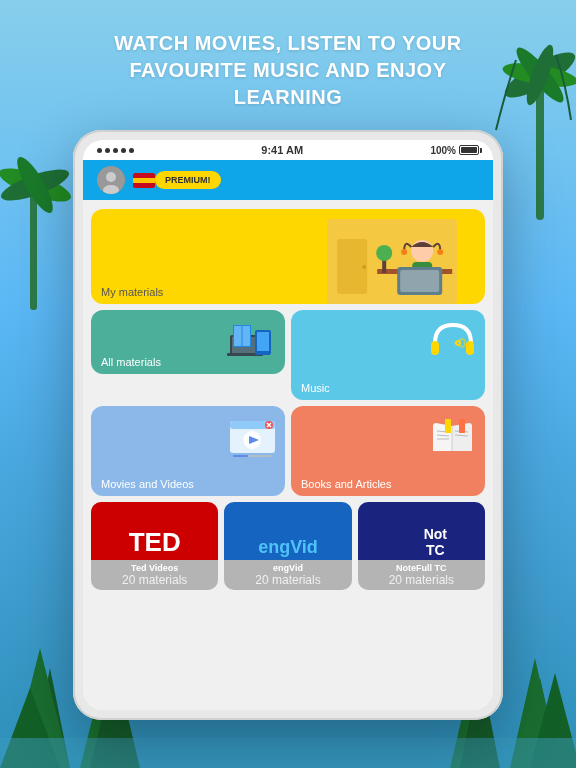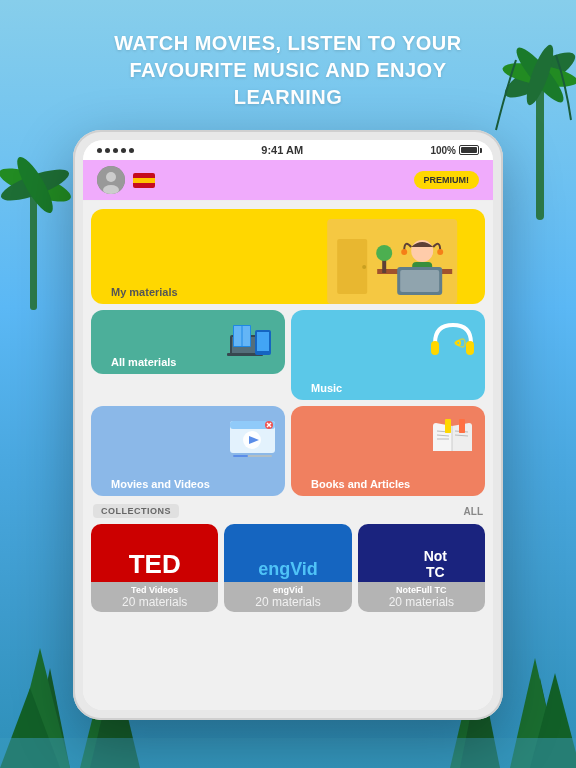--- a/index.html
+++ b/index.html
@@ -104,24 +104,23 @@
     .battery-fill {
       position: absolute;
       left: 1px; top: 1px; bottom: 1px;
       width: 90%;
       background: #333;
       border-radius: 1px;
     }
 
     
     .nav-bar {
-      background: #f0abfc;
+      background: #0ea5e9;
       display: flex;
       align-items: center;
-      justify-content: space-between;
       padding: 6px 14px;
       flex-shrink: 0;
       border-bottom: 1px solid #eee;
     }
     .nav-left {
       display: flex;
       align-items: center;
       gap: 8px;
     }
     .avatar {
@@ -180,22 +179,22 @@
       position: relative;
       display: flex;
       flex-direction: column;
       justify-content: flex-end;
       cursor: pointer;
     }
 
     .card-label {
       color: white;
       font-size: 11px;
-      font-weight: 700;
-      padding: 6px 20px;
+      font-weight: 400;
+      padding: 6px 10px;
       position: relative;
       z-index: 2;
     }
 
     
     .card-my-materials {
       background: #FFD700;
       height: 95px;
       flex: 1;
       justify-content: flex-end;
@@ -549,24 +548,20 @@
               <rect x="34" y="8" width="6" height="14" rx="1" fill="#ff7043"></rect>
               <polygon points="34,22 37,19 40,22" fill="#ff7043"></polygon>
             </svg>
             <span class="card-label">Books and Articles</span>
           </div>
         </div>
 
       </div>
 
       <div class="collections-section">
-        <div class="collections-header">
-          <span class="collections-label">COLLECTIONS</span>
-          <span class="all-label">ALL</span>
-        </div>
         <div class="collections-row">
 
           <div class="collection-card">
             <div class="collection-logo-ted">
               <div class="logo-text">TED</div>
             </div>
             <div class="collection-info">
               <div class="collection-name">Ted Videos</div>
               <div class="collection-count">20 materials</div>
             </div>

